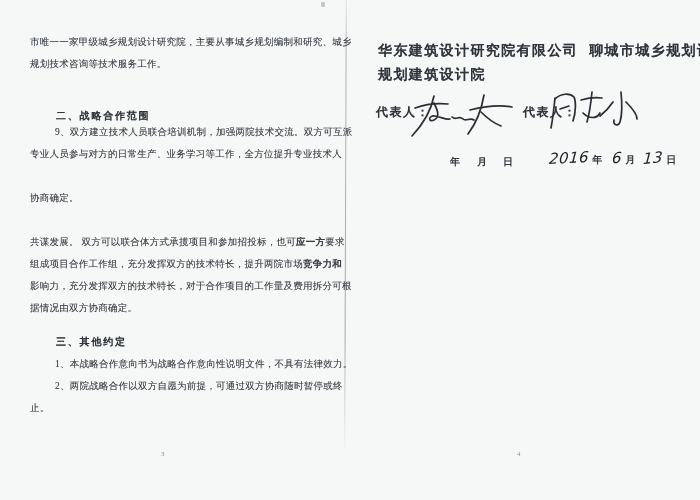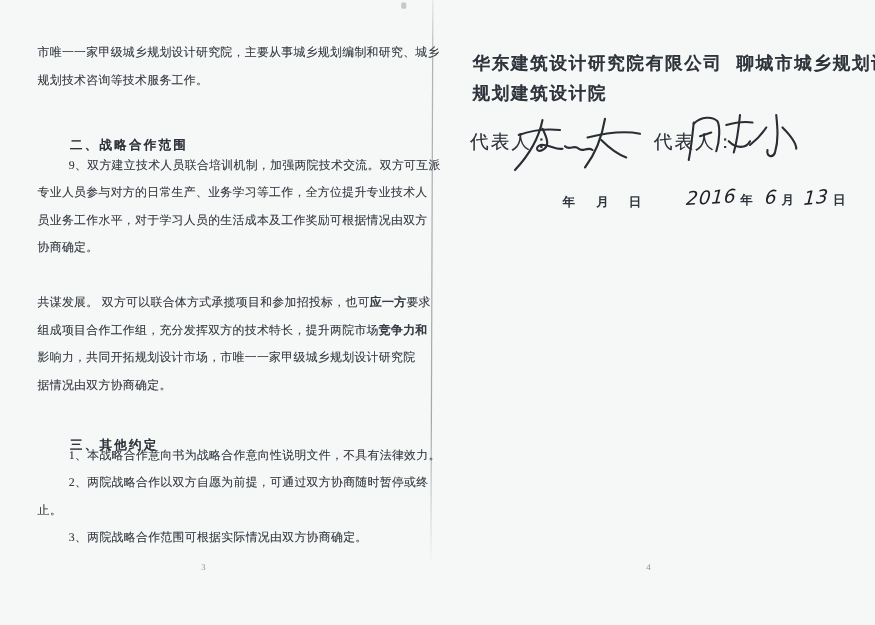--- a/index.html
+++ b/index.html
@@ -34,21 +34,21 @@
     letter-spacing:1.8px;color:#2e323a;white-space:nowrap;
     text-shadow:0 0 0.5px rgba(60,65,75,0.45);
     margin-top:15px;
   }
   .b{font-weight:bold;text-align:center;}
   .party{
     position:absolute;font-size:14px;font-weight:bold;letter-spacing:1.4px;
     white-space:nowrap;color:#2f333b;text-shadow:0 0 0.5px rgba(60,65,75,0.45);
   }
   .replabel{
-    position:absolute;font-size:15px;font-weight:normal;letter-spacing:1.5px;
+    position:absolute;font-size:12px;font-weight:bold;letter-spacing:1.5px;
     color:#2f333b;white-space:nowrap;text-shadow:0 0 0.5px rgba(60,65,75,0.4);
   }
   .sig{position:absolute;}
   .sig path{fill:none;stroke:#2b2d35;stroke-width:1.7;stroke-linecap:round;stroke-linejoin:round;}
   .dateblank span{
     position:absolute;top:155px;font-size:10px;font-weight:bold;
     letter-spacing:0;color:#2f333b;
   }
   .datefilled{
     position:absolute;left:549px;top:149px;display:flex;align-items:baseline;
@@ -76,34 +76,32 @@
   <div class="seam"></div>
   <div class="artifact"></div>
 
   <div class="ln" style="top:36px">市唯一一家甲级城乡规划设计研究院，主要从事城乡规划编制和研究、城乡</div>
   <div class="ln" style="top:58px">规划技术咨询等技术服务工作。</div>
 
   <div class="hd" style="top:94px">二、战略合作范围</div>
 
   <div class="ln ind" style="top:126px">9、双方建立技术人员联合培训机制，加强两院技术交流。双方可互派</div>
   <div class="ln" style="top:148px">专业人员参与对方的日常生产、业务学习等工作，全方位提升专业技术人</div>
-  <div class="ln" style="top:170px">员业务工作水平，对于学习人员的生活成本及工作奖励可根据情况由双方</div>
   <div class="ln" style="top:192px">协商确定。</div>
 
   <div class="ln" style="top:236px"><span>共谋发展。 双方可以联合体方式承揽项目和参加招投标，也可</span><span class="b">应一方</span><span>要求</span></div>
   <div class="ln" style="top:258px"><span>组成项目合作工作组，充分发挥双方的技术特长，提升两院市场</span><span class="b">竞争力和</span></div>
-  <div class="ln" style="top:280px">影响力，共同开拓规划设计市场，市唯一一家甲级城乡规划设计研究院</div>
+  <div class="ln" style="top:280px">影响力，充分发挥双方的技术特长，对于合作项目的工作量及费用拆分可根</div>
   <div class="ln" style="top:302px">据情况由双方协商确定。</div>
 
-  <div class="hd" style="top:334px">三、其他约定</div>
+  <div class="hd" style="top:320px">三、其他约定</div>
 
   <div class="ln ind" style="top:358px">1、本战略合作意向书为战略合作意向性说明文件，不具有法律效力。</div>
   <div class="ln ind" style="top:380px">2、两院战略合作以双方自愿为前提，可通过双方协商随时暂停或终</div>
   <div class="ln" style="top:402px">止。</div>
-  <div class="ln ind" style="top:424px">3、两院战略合作范围可根据实际情况由双方协商确定。</div>
 
   <div class="pagenum" style="left:161px;top:450px">3</div>
 
   <div class="party" style="left:378px;top:42px"><span>华东建筑设计研究院有限公司</span><span style="display:inline-block;width:11px"></span><span>聊城市城乡规划设计研究院</span></div>
   <div class="party" style="left:378px;top:66px">规划建筑设计院</div>
 
   <div class="replabel" style="left:376px;top:104px">代表人：</div>
   <svg class="sig" style="left:404px;top:90px" width="112" height="52" viewBox="0 0 112 52" aria-label="handwritten-signature">
     <path d="M30 6 C28 16 23 30 8 46"></path>
     <path d="M11 18 C22 14 34 13 44 14"></path>

